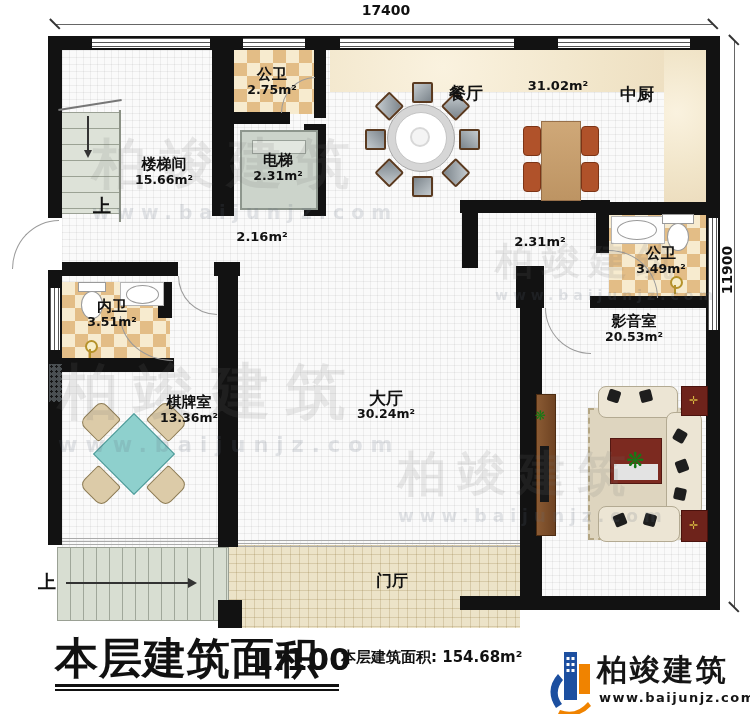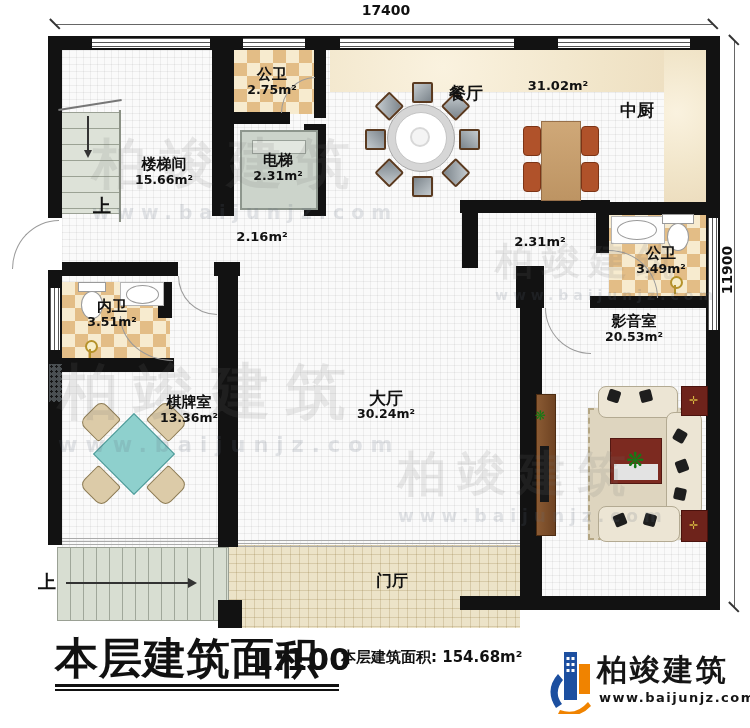--- a/index.html
+++ b/index.html
@@ -260,21 +260,21 @@
     <div class="rarea">15.66m²</div>
   </div>
   <div class="rlabel" style="left:278px;top:152px">
     <div class="rname">电梯</div>
     <div class="rarea">2.31m²</div>
   </div>
   <div class="rlabel" style="left:466px;top:85px">
     <div class="rname" style="font-size:17px">餐厅</div>
   </div>
   <div class="area-label" style="left:558px;top:78px">31.02m²</div>
-  <div class="rlabel" style="left:637px;top:102px">
+  <div class="rlabel" style="left:637px;top:86px">
     <div class="rname" style="font-size:17px">中厨</div>
   </div>
   <div class="area-label" style="left:262px;top:229px">2.16m²</div>
   <div class="area-label" style="left:540px;top:234px">2.31m²</div>
   <div class="rlabel" style="left:661px;top:245px">
     <div class="rname">公卫</div>
     <div class="rarea">3.49m²</div>
   </div>
   <div class="rlabel" style="left:112px;top:298px">
     <div class="rname">内卫</div>

